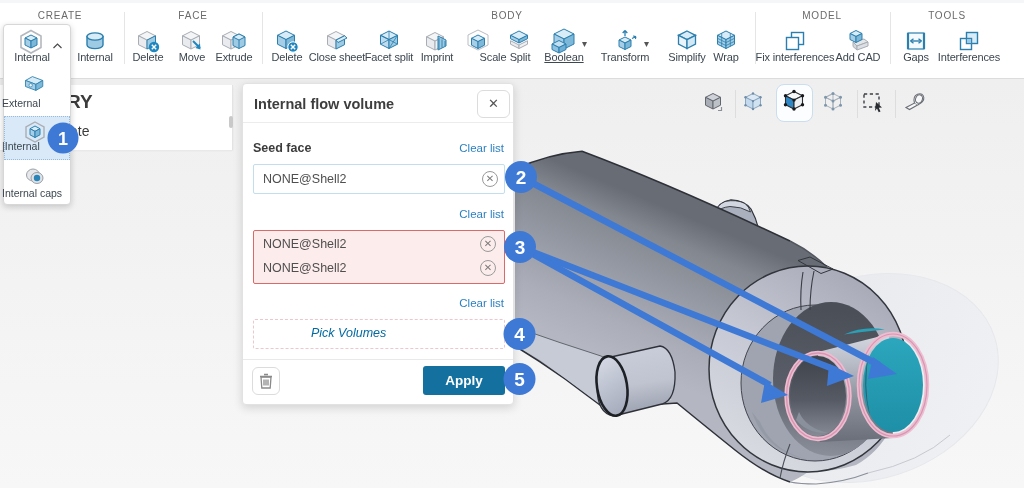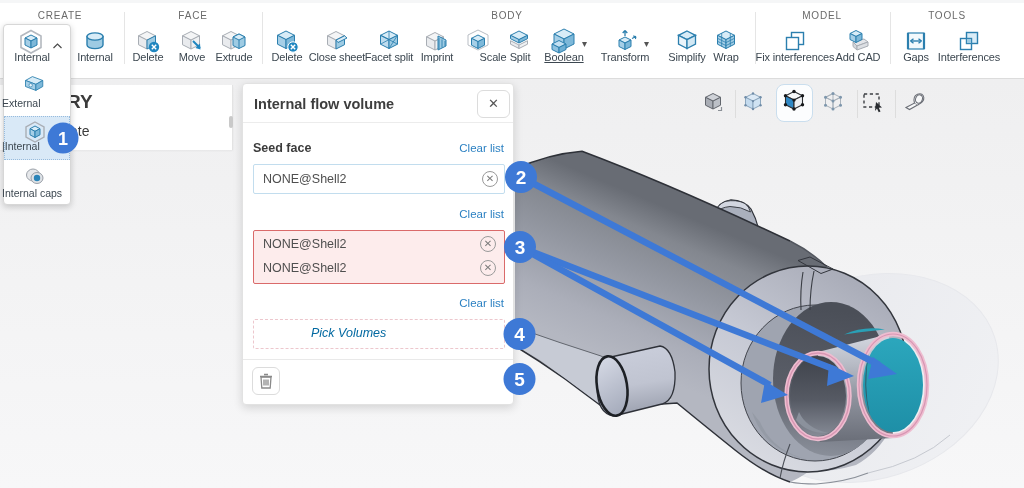--- a/index.html
+++ b/index.html
@@ -400,20 +400,21 @@
     <div class="clearlist" style="top:213px;">Clear list</div>
     <div id="pickbox" class="inputbox"></div>
     <div id="picktext" class="abs">Pick Volumes</div>
     <div class="dlg-hr abs" style="top:275px; background:#e9e9e9;"></div>
     <div id="trashbtn" class="abs">
         <svg width="26" height="26" viewBox="0 0 26 26" style="display:block;margin:0 auto;">
       <path d="M8,9 L18,9 L17.2,20 L8.8,20 Z" fill="none" stroke="#8a8a8a" stroke-width="1.3"></path>
       <path d="M7,8.5 L19,8.5 M11,6.5 L15,6.5 M11,11.5 L11,17.5 M13,11.5 L13,17.5 M15,11.5 L15,17.5" stroke="#8a8a8a" stroke-width="1.3" fill="none"></path>
     </svg>
       </div>
+    <div id="applybtn" class="abs">Apply</div>
   </div>
 
   <div id="dropdown" class="abs">
     <div id="dd-hl" class="abs" style="left:0px;"></div>
   </div>
   <div id="dd-icons">
 
     <div class="tbtn" style="left:31px;top:28px;">
         <svg width="28" height="28" viewBox="0 0 28 28">
       <polygon points="14,2.5 24,8 24,19.5 14,25 4,19.5 4,8" fill="none" stroke="#b3b8bf" stroke-width="1.6"></polygon>

